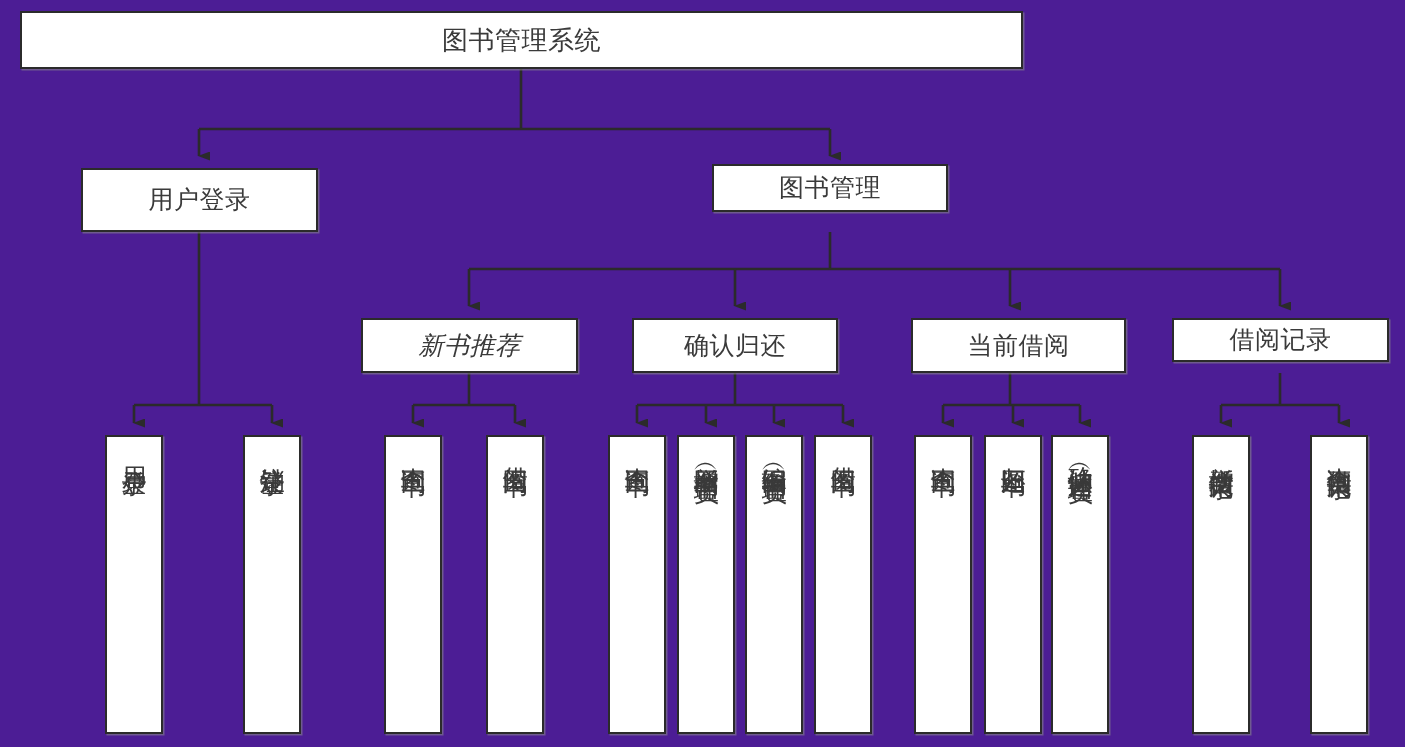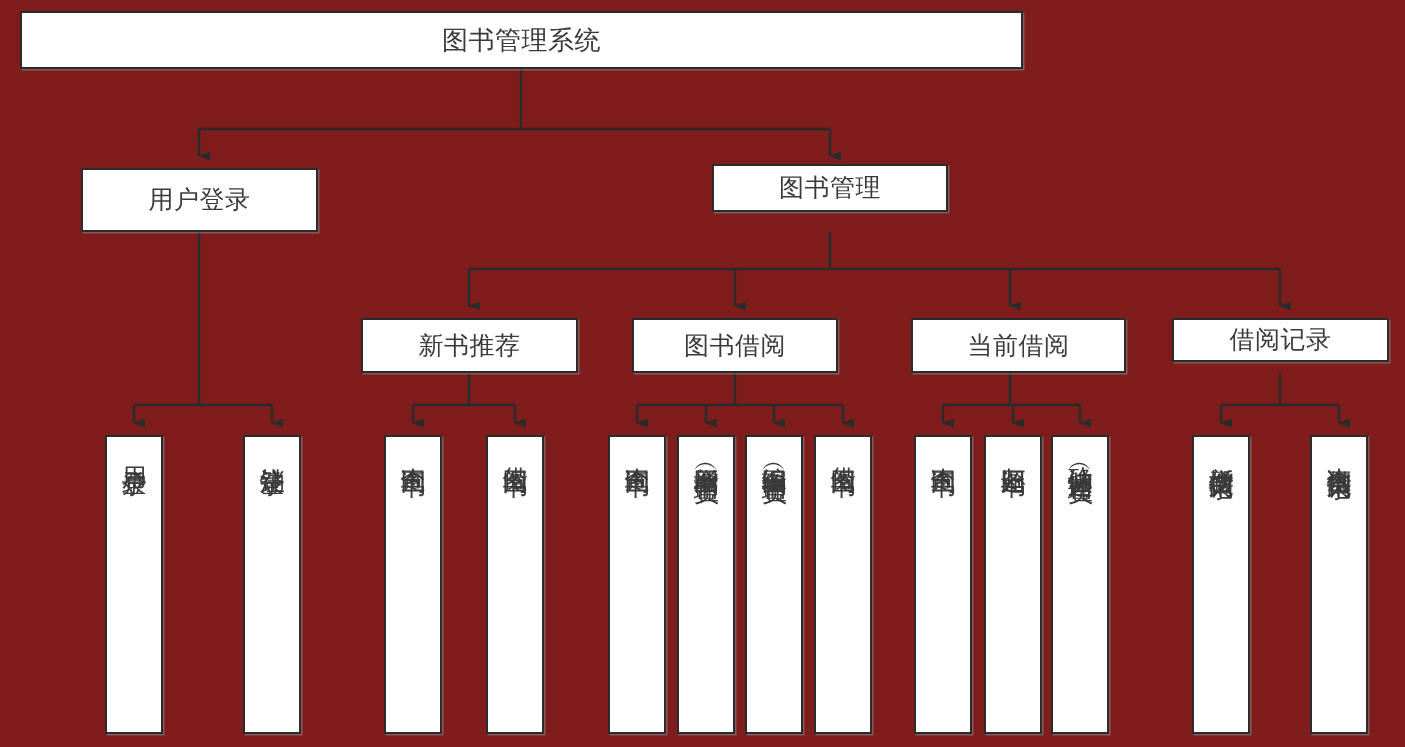--- a/index.html
+++ b/index.html
@@ -8,21 +8,21 @@
     padding: 0;
     background: #ffffff;
   }
   body {
     font-family: "DejaVu Sans", "Liberation Sans", sans-serif;
   }
   #canvas {
     position: relative;
     width: 1405px;
     height: 747px;
-    background: #7f1d1d;
+    background: #4c1d95;
     overflow: hidden;
   }
   #connectors {
     position: absolute;
     left: 0;
     top: 0;
     width: 1405px;
     height: 747px;
     pointer-events: none;
   }
@@ -122,25 +122,25 @@
   <div id="nodes-layer">
       <div class="node horiz root" style="left: 20px; top: 11px; width: 1003px; height: 58px;">
         <span class="label">图书管理系统</span>
       </div>
       <div class="node horiz" style="left: 81px; top: 168px; width: 237px; height: 64px;">
         <span class="label">用户登录</span>
       </div>
       <div class="node horiz" style="left: 712px; top: 164px; width: 236px; height: 48px;">
         <span class="label">图书管理</span>
       </div>
-      <div class="node horiz" style="left: 361px; top: 318px; width: 217px; height: 55px;">
+      <div class="node horiz" style="left: 361px; top: 318px; width: 217px; height: 55px; font-style: italic;">
         <span class="label">新书推荐</span>
       </div>
       <div class="node horiz" style="left: 632px; top: 318px; width: 206px; height: 55px;">
-        <span class="label">图书借阅</span>
+        <span class="label">确认归还</span>
       </div>
       <div class="node horiz" style="left: 903px; top: 318px; width: 215px; height: 55px; margin-left: 8px;">
         <span class="label">当前借阅</span>
       </div>
       <div class="node horiz" style="left: 1172px; top: 318px; width: 217px; height: 44px;">
         <span class="label">借阅记录</span>
       </div>
       <div class="node vert" style="left: 105px; top: 435px; width: 58px; height: 299px;">
         <span class="label">用户登录</span>
       </div>

